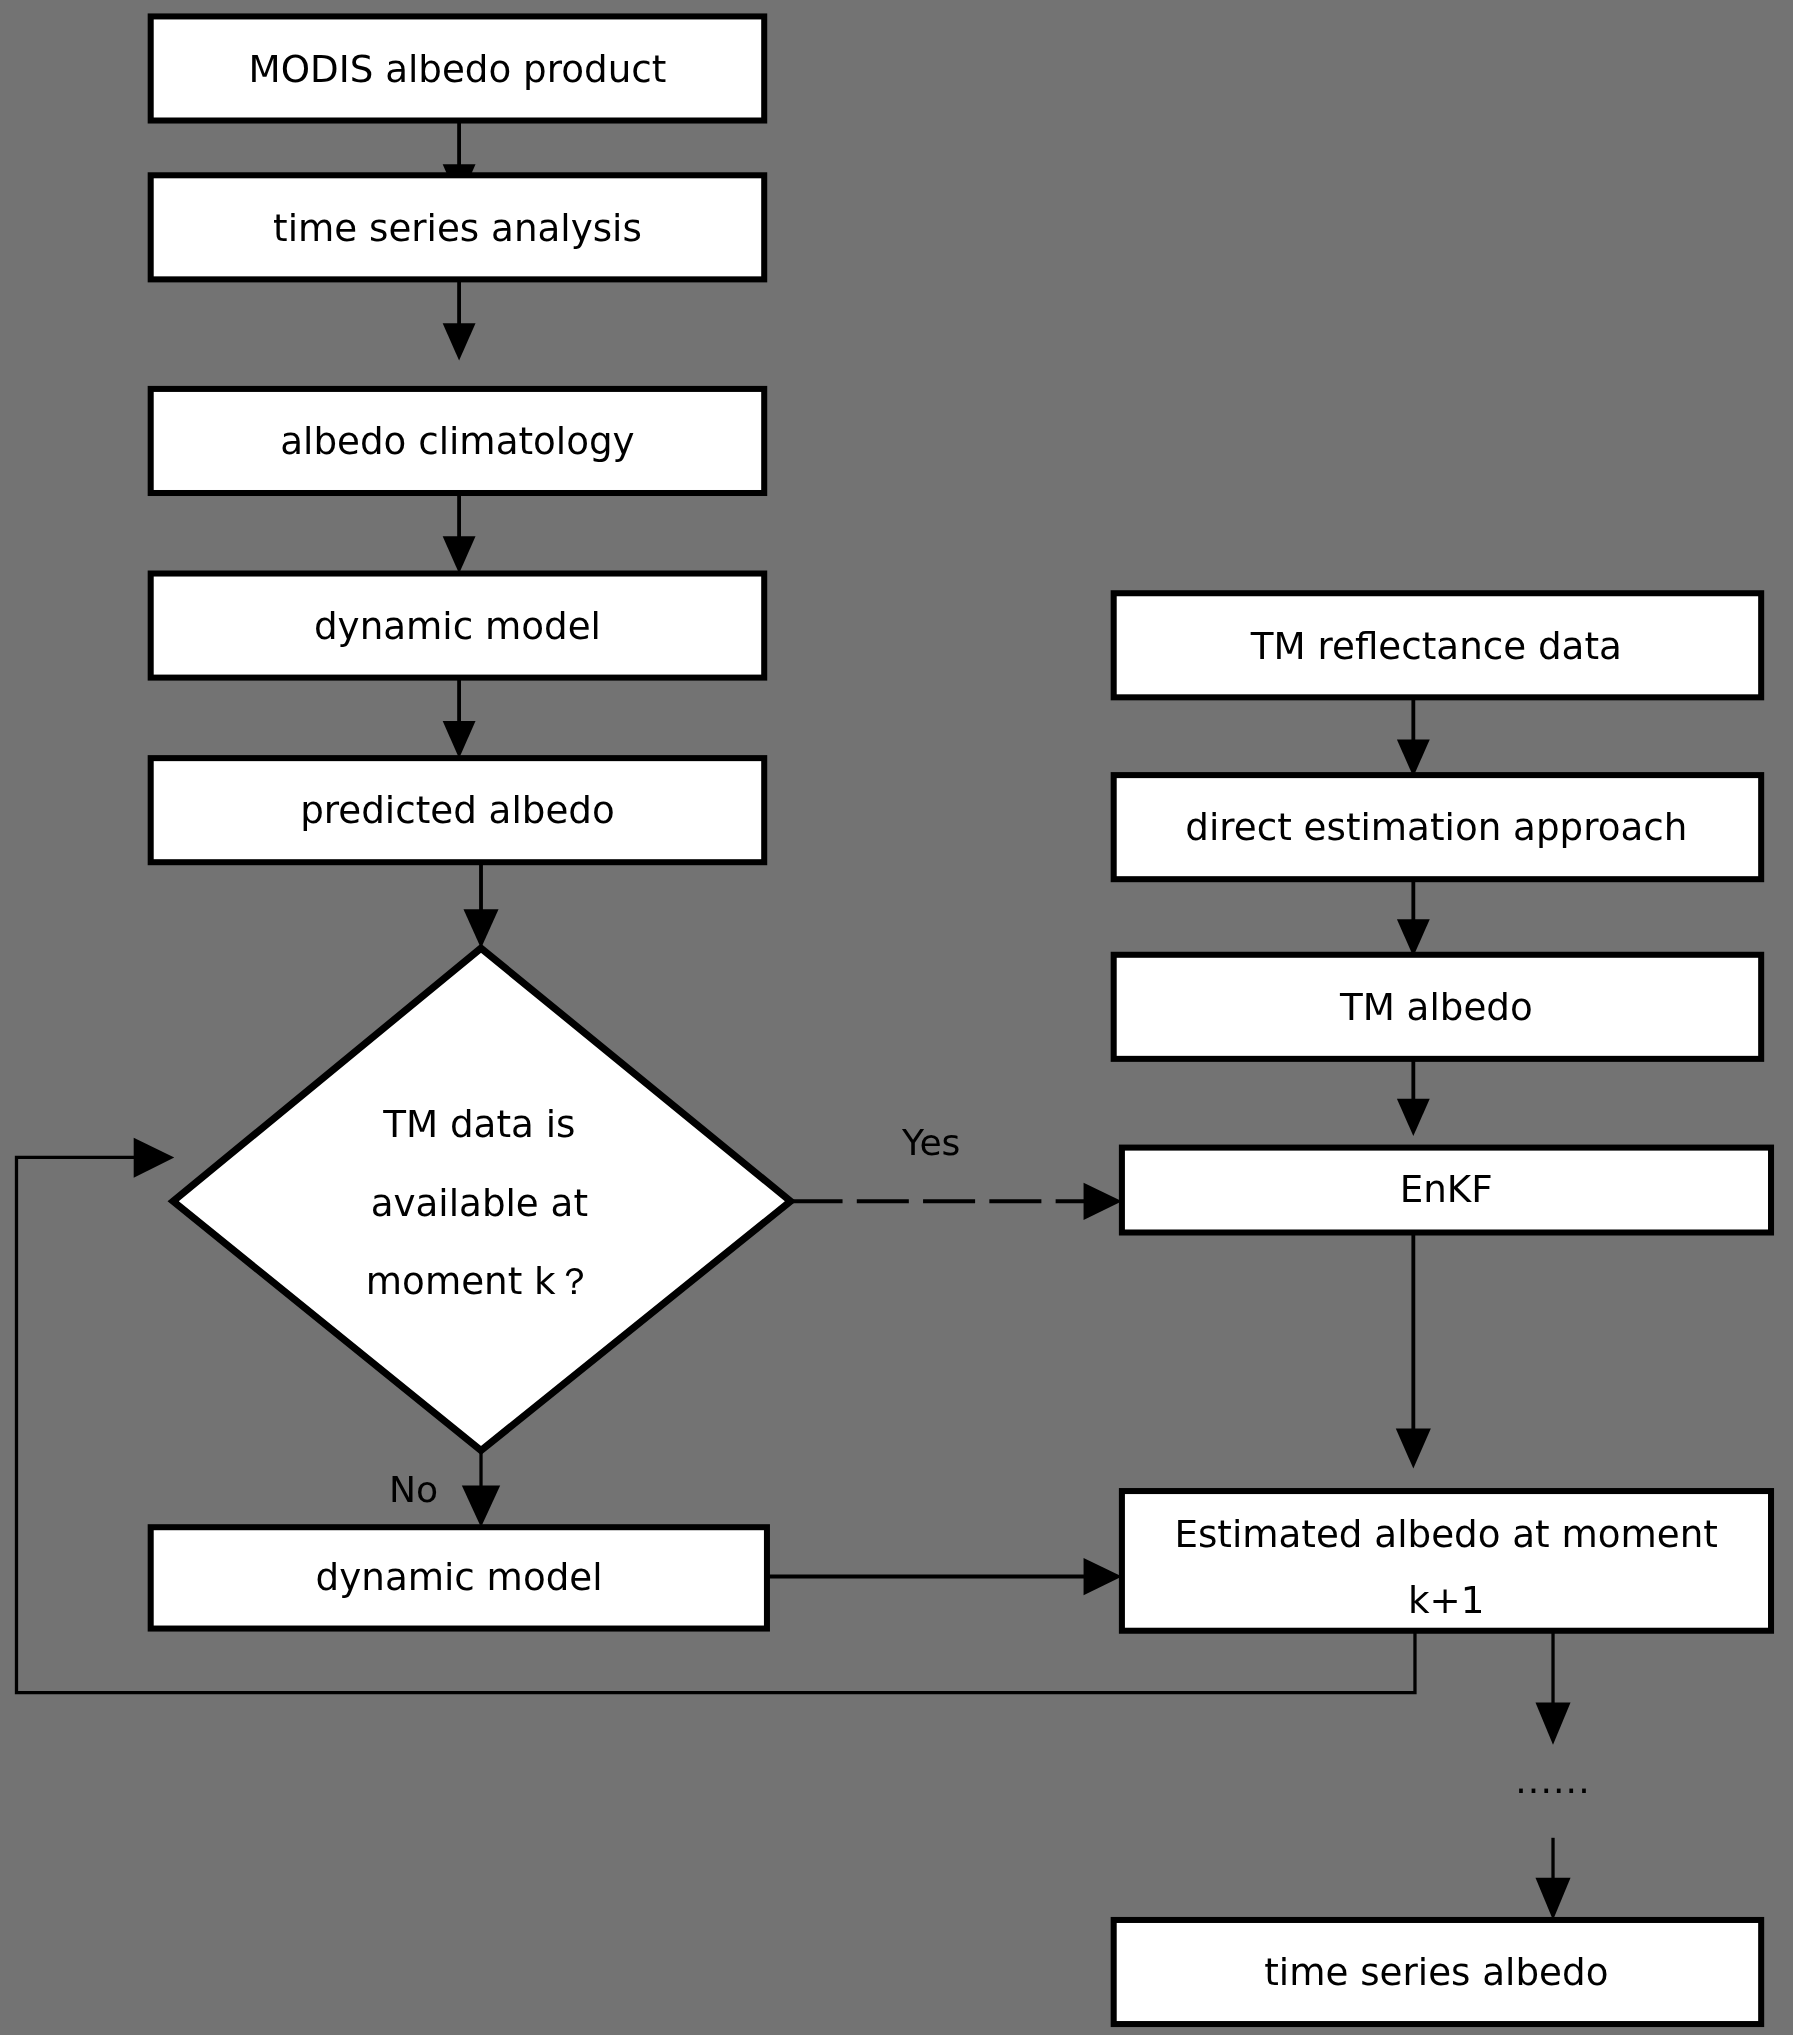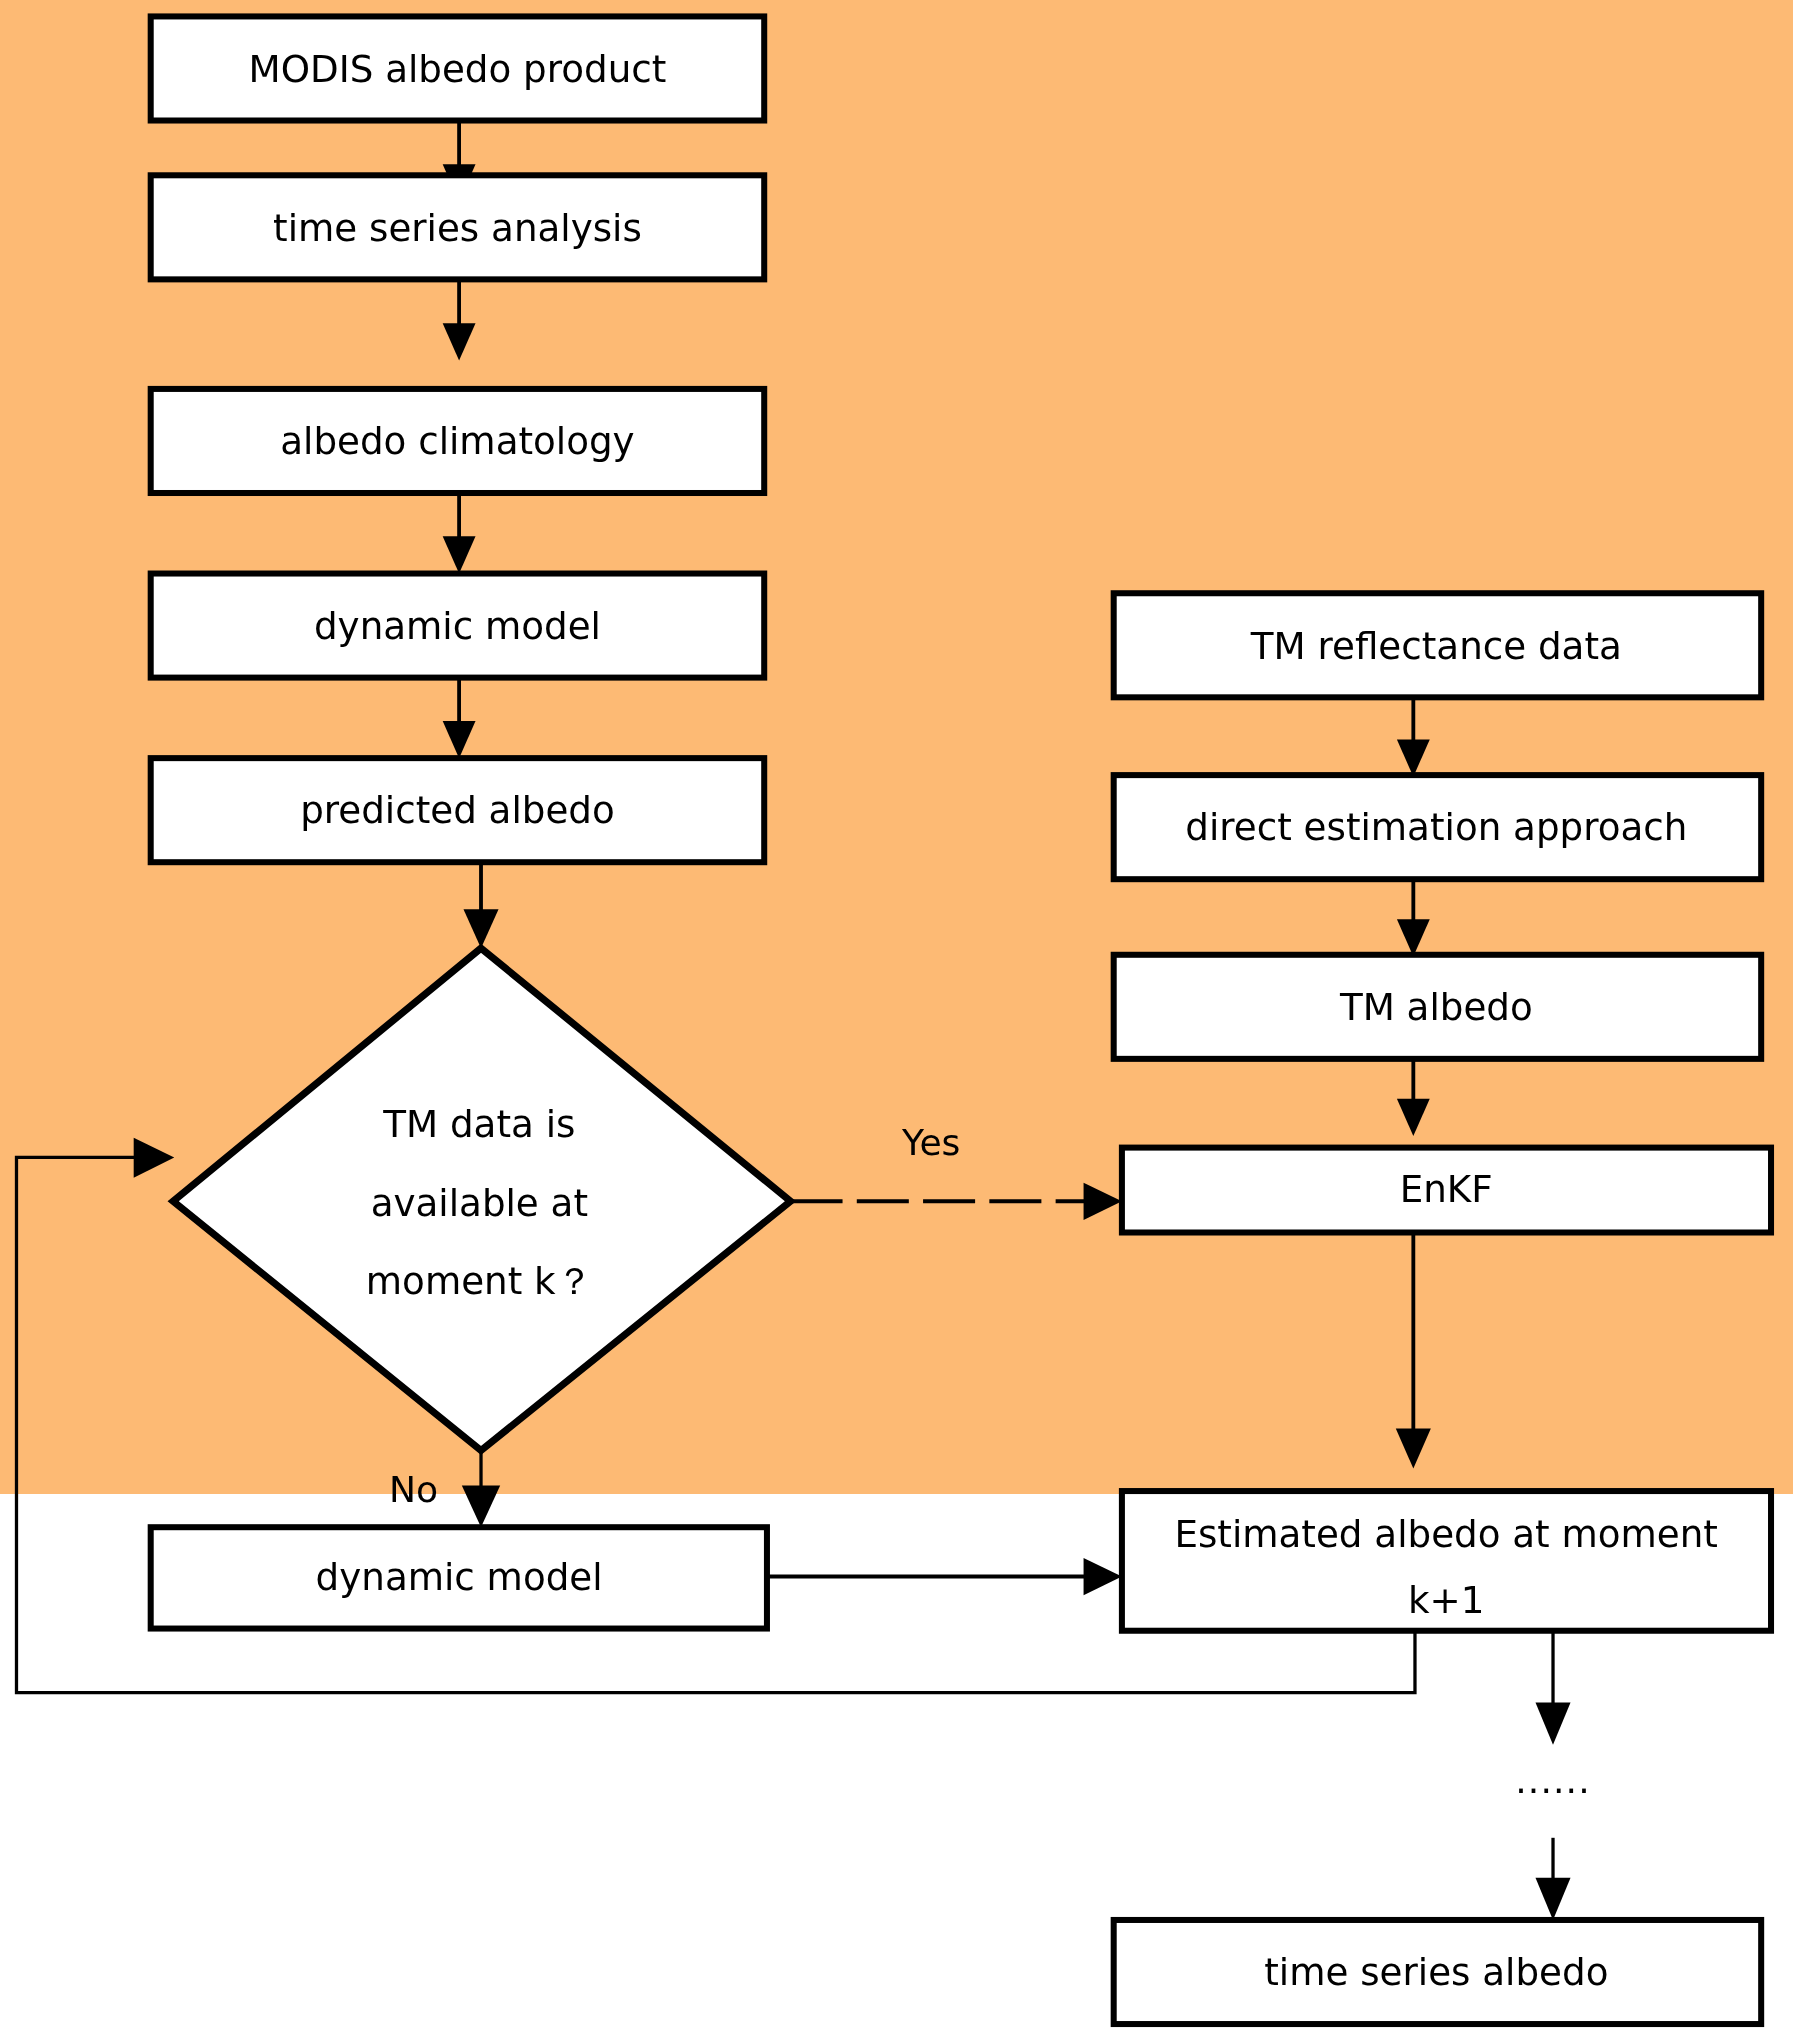--- a/index.html
+++ b/index.html
@@ -9,22 +9,22 @@
   }
   body {
     width: 1793px;
     height: 2035px;
     font-family: "DejaVu Sans", "Liberation Sans", sans-serif;
     overflow: hidden;
   }
   #flowchart-root {
     position: relative;
     width: 1793px;
-    height: 1494px;
-    background: #fdba74;
+    height: 2035px;
+    background: #737373;
   }
   svg.canvas {
     position: absolute;
     left: 0;
     top: 0;
     width: 1793px;
     height: 2035px;
     display: block;
   }
   .node-rect {

